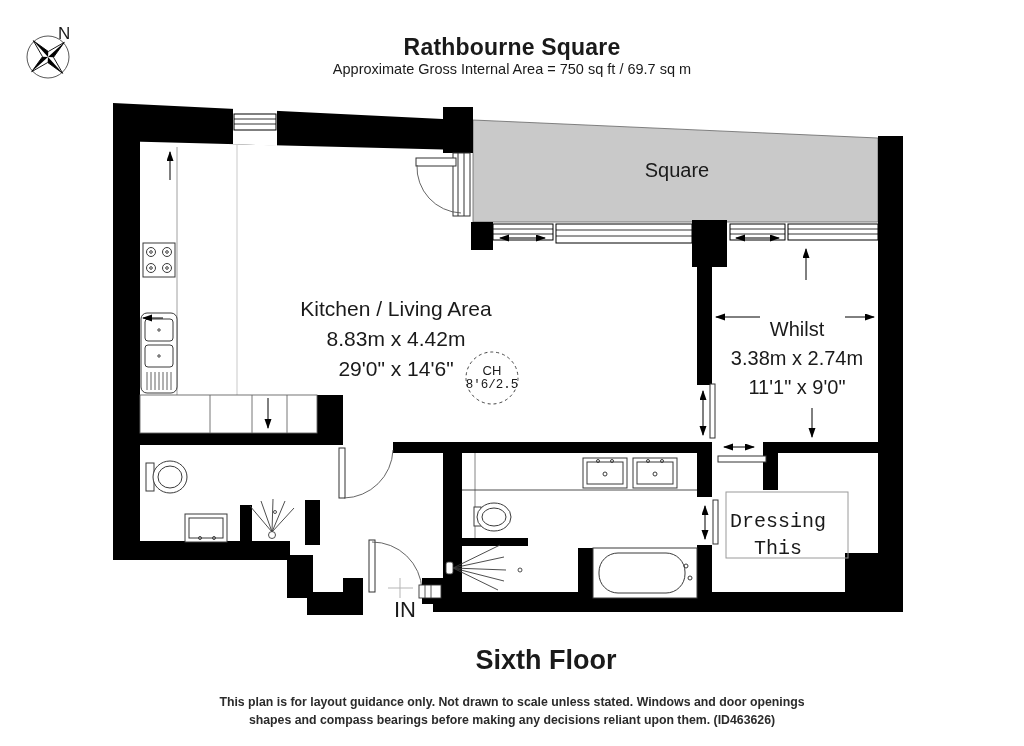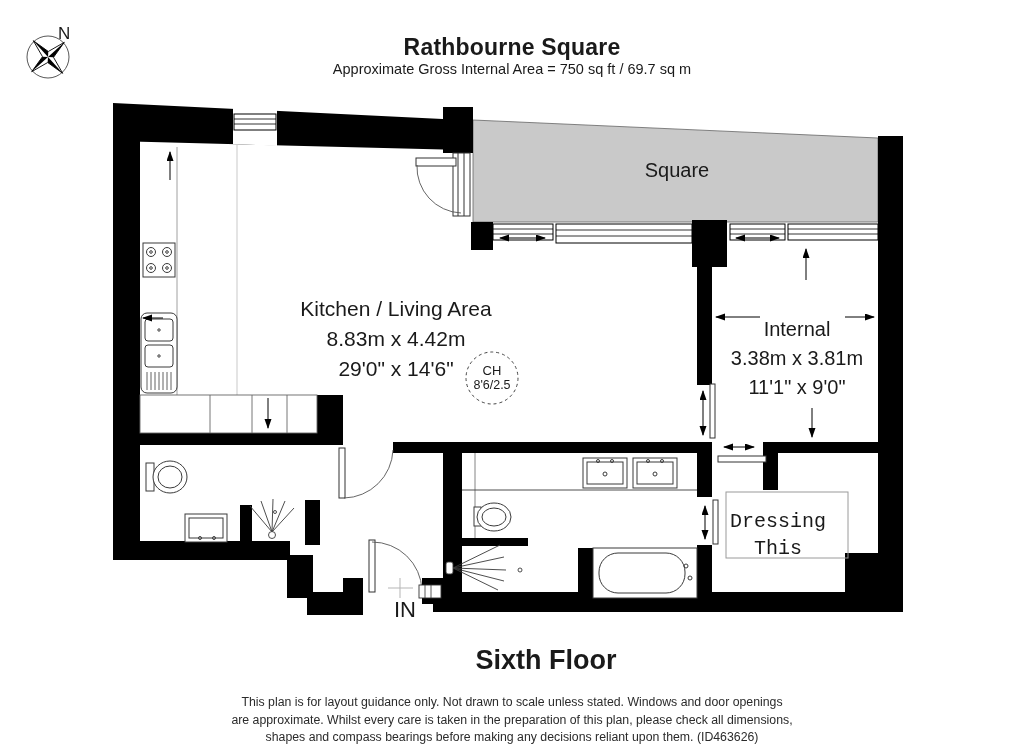--- a/index.html
+++ b/index.html
@@ -8,21 +8,21 @@
   .abs{position:absolute;}
   .ctr{transform:translateX(-50%);white-space:nowrap;text-align:center;}
   .title{font-size:23px;font-weight:bold;letter-spacing:.2px;}
   .subtitle{font-size:14.5px;}
   .room-label{font-size:21px;line-height:30px;}
   .room-label-sm{font-size:20px;line-height:29px;}
   .balcony-label{font-size:20px;}
   .ch-label{font-size:13px;line-height:15px;}
   .in-label{font-size:22px;}
   .floor-label{font-size:27px;font-weight:bold;}
-  .disclaimer{font-size:12.3px;line-height:17.5px;color:#2b2b2b;text-align:center;width:100%;}
+  .disclaimer{font-size:12.3px;line-height:17.5px;color:#2b2b2b;text-align:center;width:100%;font-weight:bold;}
   .north{font-size:17px;}
   svg{position:absolute;left:0;top:0;}
 </style>
 </head>
 <body>
 
 <div class="page">
 
   <svg width="1024" height="746" viewBox="0 0 1024 746">
     <defs>
@@ -257,37 +257,36 @@
   <div class="abs ctr balcony-label" style="left:677px;top:159px;">Square</div>
 
   <div class="abs ctr room-label" style="left:396px;top:294px;">
     <div>Kitchen / Living Area</div>
     <div>8.83m x 4.42m</div>
     <div>29'0" x 14'6"</div>
   </div>
 
   <div class="abs ctr ch-label" style="left:492px;top:363px;">
     <div>CH</div>
-    <div style="font-size:12.5px;">8'6/2.5</div>
+    <div style="font-size:12.5px;font-family:Liberation Mono, monospace;">8'6/2.5</div>
   </div>
 
   <div class="abs ctr room-label-sm" style="left:797px;top:315px;">
-    <div>Internal</div>
-    <div>3.38m x 3.81m</div>
+    <div>Whilst</div>
+    <div>3.38m x 2.74m</div>
     <div>11'1" x 9'0"</div>
   </div>
 
   <div class="abs ctr room-label-sm" style="left:778px;top:508px;line-height:27px;font-family:Liberation Mono, monospace;">
     <div>Dressing</div>
     <div>This</div>
   </div>
 
   <div class="abs ctr in-label" style="left:405px;top:597px;">IN</div>
 
   <div class="abs ctr floor-label" style="left:546px;top:645px;">Sixth Floor</div>
 
   <div class="abs disclaimer" style="left:0;top:694px;">
     <div>This plan is for layout guidance only. Not drawn to scale unless stated. Windows and door openings</div>
-    <div>are approximate. Whilst every care is taken in the preparation of this plan, please check all dimensions,</div>
     <div>shapes and compass bearings before making any decisions reliant upon them. (ID463626)</div>
   </div>
 
 </div>
 
 </body></html>

